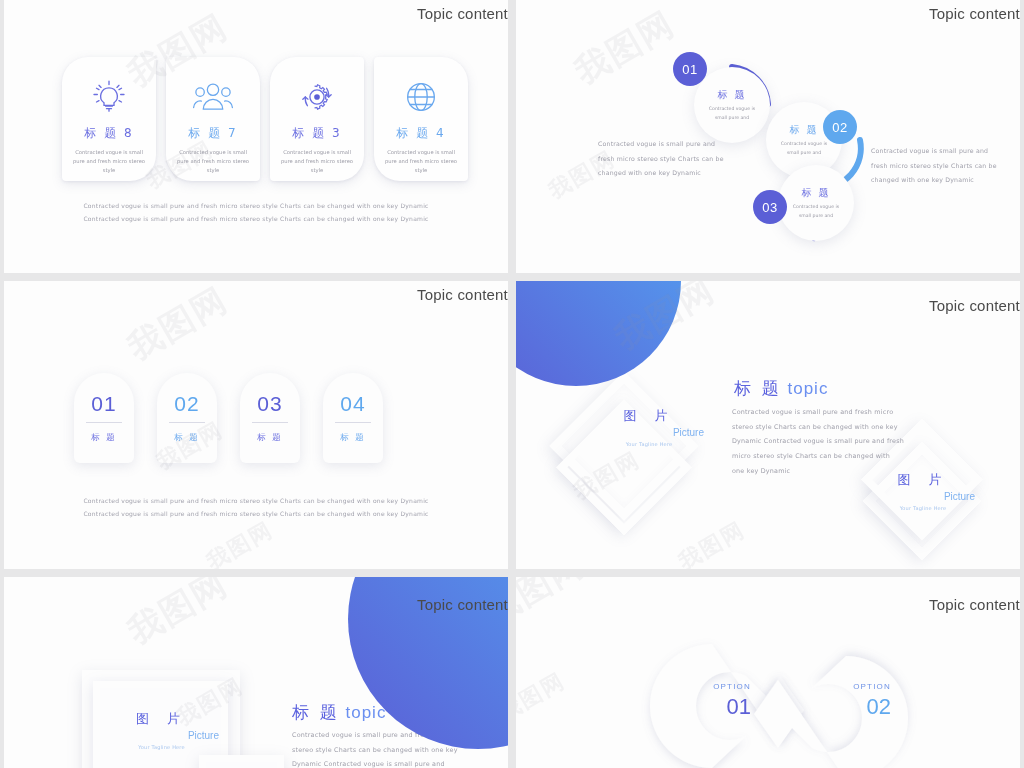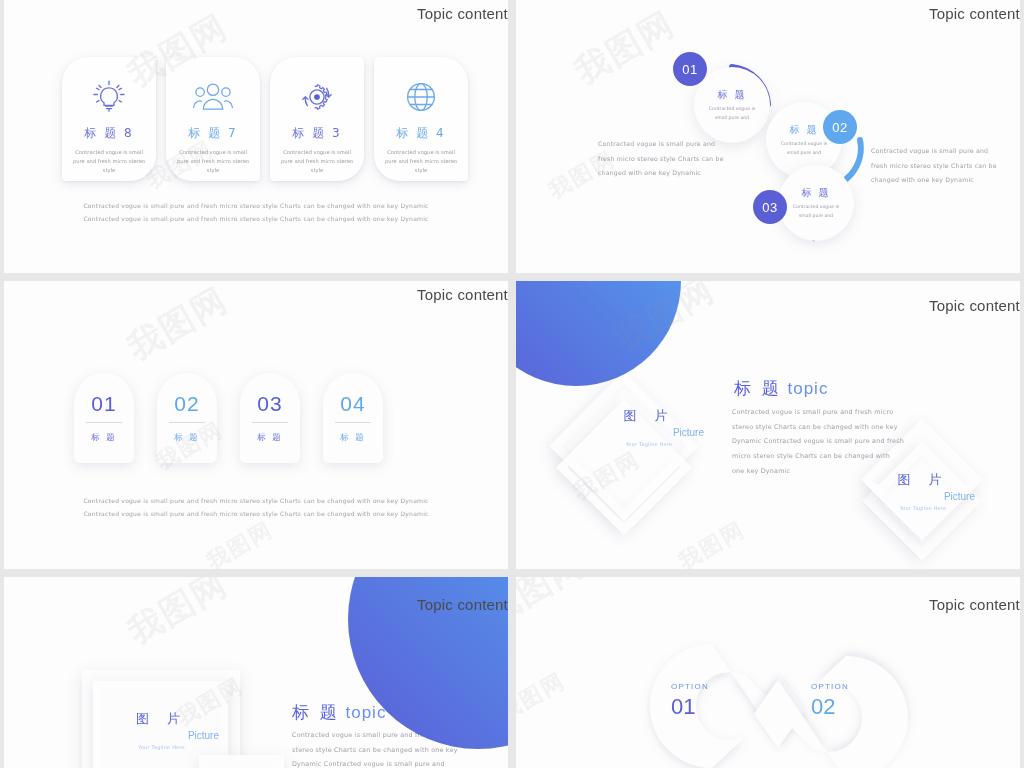--- a/index.html
+++ b/index.html
@@ -133,21 +133,21 @@
   .topic-p {
     position:absolute; font-size:6.4px; color:#a0a0ab; line-height:2.3;
     letter-spacing:.2px; font-family:"DejaVu Sans",sans-serif;
   }
   .frame {
     position:absolute; border:7px solid #fdfdfd; background:#fcfcfd;
     box-shadow: 0 4px 14px rgba(120,125,160,.18);
   }
 
   
-  .opt { position:absolute; text-align:left; z-index:6; }
+  .opt { position:absolute; text-align:right; z-index:6; }
   .opt .k { font-size:8px; color:#6f93e6; letter-spacing:1.2px; }
   .opt .v { font-size:22px; font-weight:300; margin-top:3px; }
 </style>
 </head>
 <body>
 
 <div class="deck">
 
   <div class="slide">
     <div class="wm" style="left:120px;top:28px;">我图网</div>

